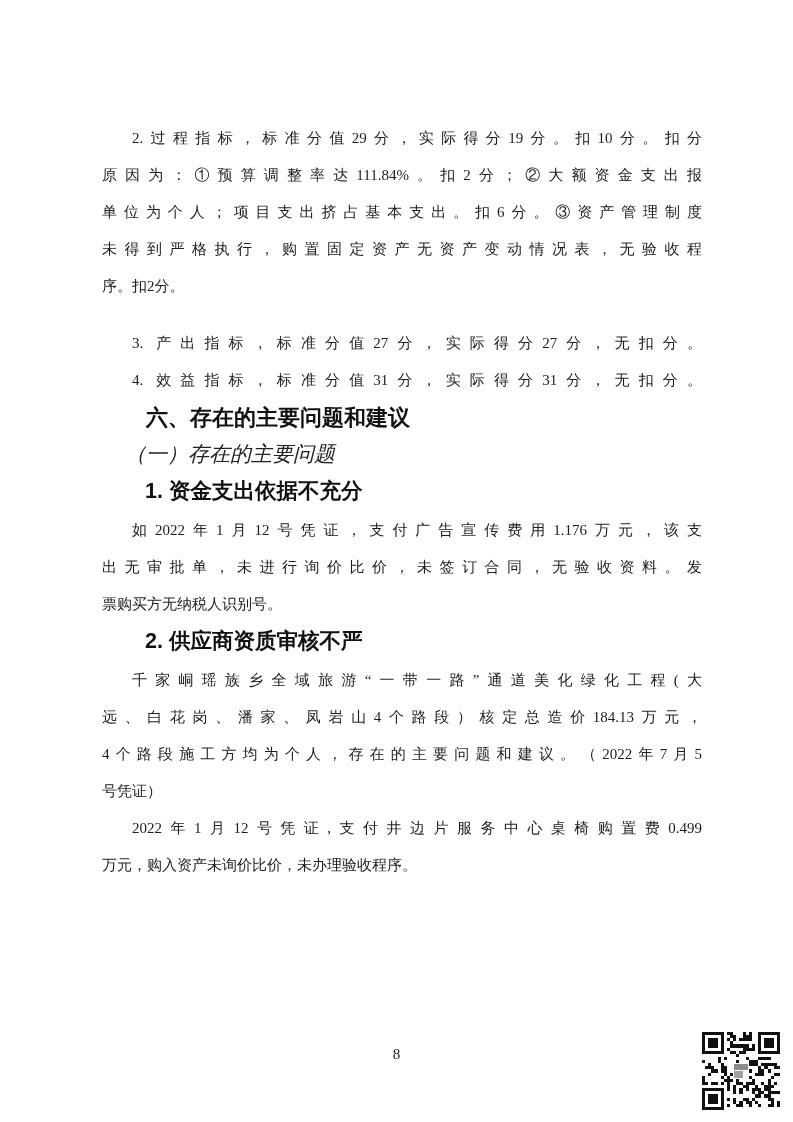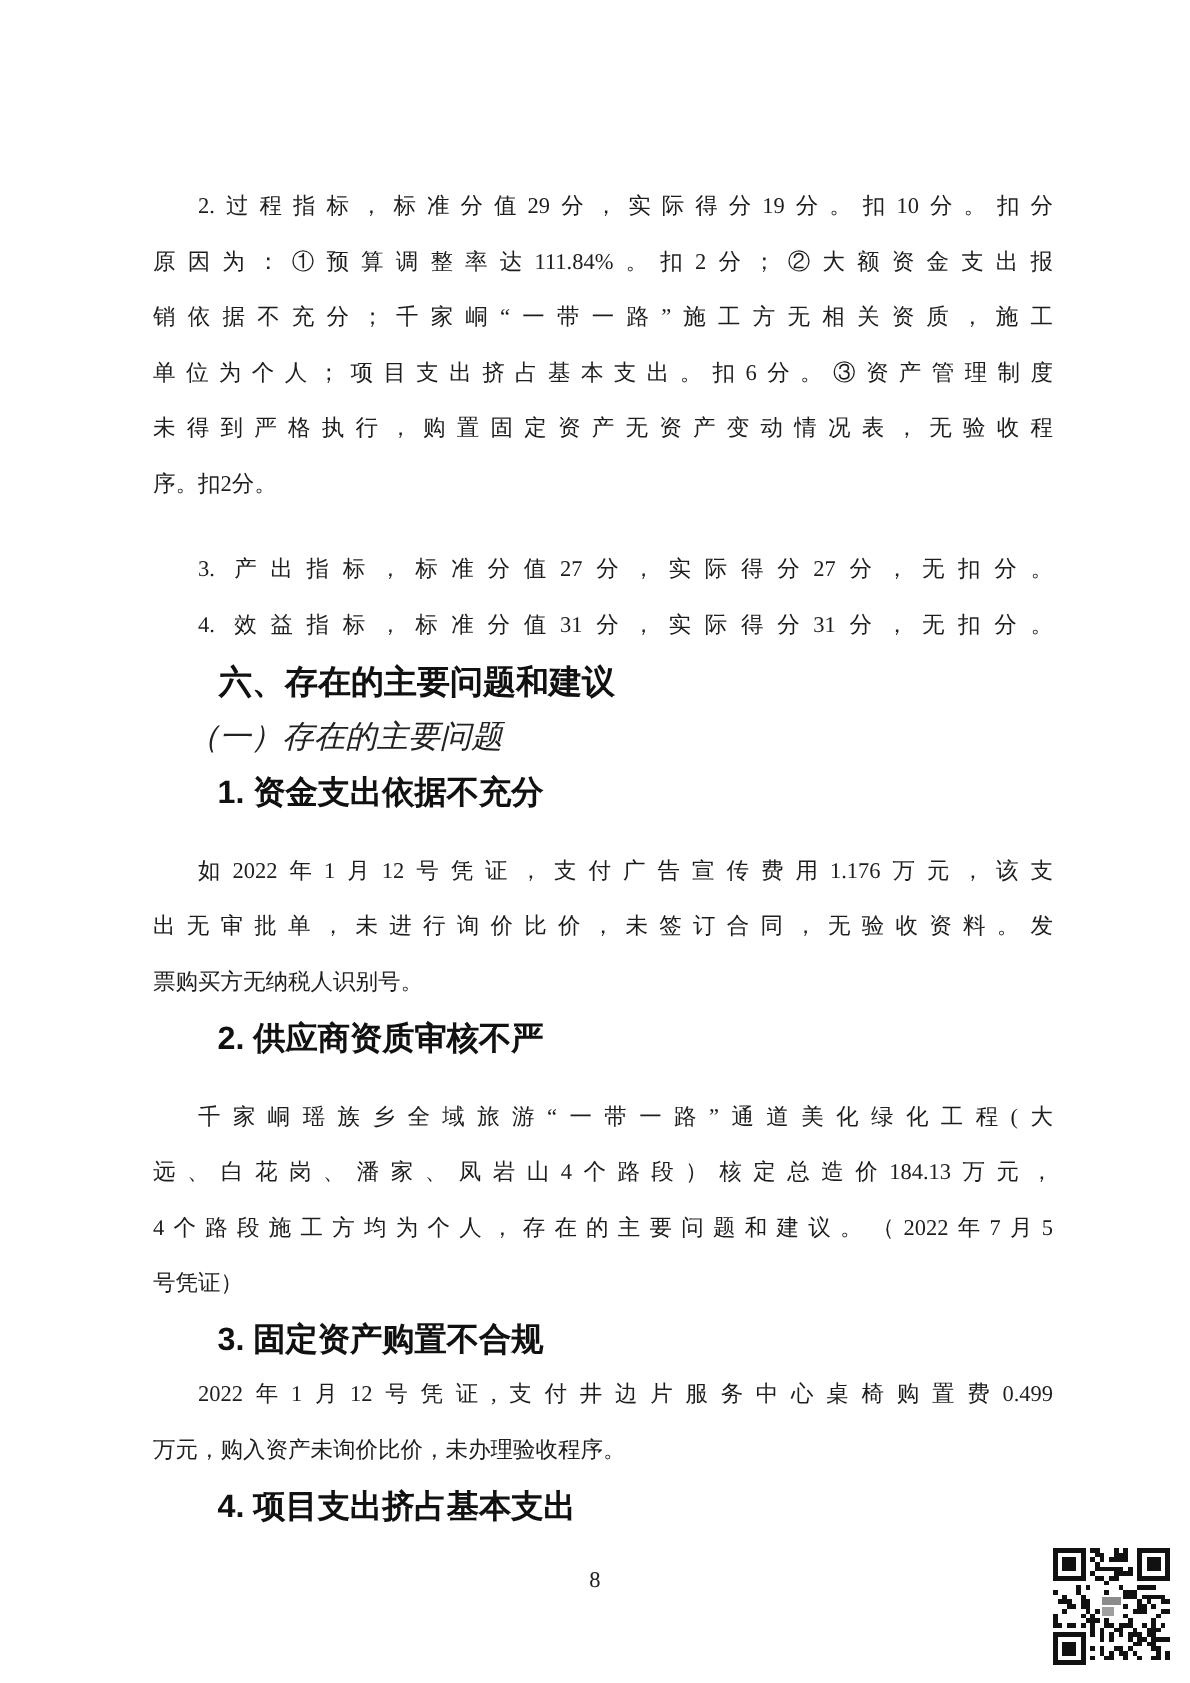--- a/index.html
+++ b/index.html
@@ -19,21 +19,21 @@
     font-family:"Liberation Serif","DejaVu Serif",serif;
     font-size:15px;
     line-height:37px;
     color:#1d1d1d;
     text-align:justify;
     text-justify:inter-character;
   }
   .j  { text-align-last:justify; }
   .ind  { text-indent:2em; }
   .mt4 { margin-top:20px; }
-  .mt2 { margin-top:16px; }
+  .mt2 { margin-top:2px; }
   .h1 {
     font-family:"Liberation Sans","DejaVu Sans",sans-serif;
     font-weight:700;
     font-size:22px;
     color:#111111;
     text-align:right; text-align-last:left;
   }
   .h2 {
     font-family:"Liberation Serif","DejaVu Serif",serif;
     font-style:italic;
@@ -64,21 +64,20 @@
   }
 </style>
 </head>
 <body>
 
 <div class="page">
 
   <main class="content">
     <div class="ln j ind">2.过程指标，标准分值29分，实际得分19分。扣10分。扣分</div>
     <div class="ln j">原因为：①预算调整率达111.84%。扣2分；②大额资金支出报</div>
-    <div class="ln j">销依据不充分；千家峒“一带一路”施工方无相关资质，施工</div>
     <div class="ln j">单位为个人；项目支出挤占基本支出。扣6分。③资产管理制度</div>
     <div class="ln j">未得到严格执行，购置固定资产无资产变动情况表，无验收程</div>
     <div class="ln">序。扣2分。</div>
 
     <div class="ln j ind mt4">3. 产出指标，标准分值27分，实际得分27分，无扣分。</div>
     <div class="ln j ind">4. 效益指标，标准分值31分，实际得分31分，无扣分。</div>
 
     <div class="ln h1 ind">六、存在的主要问题和建议</div>
     <div class="ln h2">（一）存在的主要问题</div>
     <div class="ln h3 ind">1. 资金支出依据不充分</div>
@@ -87,26 +86,24 @@
     <div class="ln j">出无审批单，未进行询价比价，未签订合同，无验收资料。发</div>
     <div class="ln">票购买方无纳税人识别号。</div>
 
     <div class="ln h3 ind">2. 供应商资质审核不严</div>
 
     <div class="ln j ind mt2">千家峒瑶族乡全域旅游“一带一路”通道美化绿化工程(大</div>
     <div class="ln j">远、白花岗、潘家、凤岩山4个路段）核定总造价184.13万元，</div>
     <div class="ln j">4个路段施工方均为个人，存在的主要问题和建议。（2022年7月5</div>
     <div class="ln">号凭证）</div>
 
-    <div class="ln h3 ind">3. 固定资产购置不合规</div>
 
     <div class="ln j ind">2022年1月12号凭证,支付井边片服务中心桌椅购置费0.499</div>
     <div class="ln">万元，购入资产未询价比价，未办理验收程序。</div>
 
-    <div class="ln h3 ind">4. 项目支出挤占基本支出</div>
   </main>
 
   <div class="pagenum">8</div>
 
   <div class="qr"><svg width="78" height="78" viewBox="0 0 78 78" shape-rendering="crispEdges">
         <rect x="24.96" y="0.00" width="3.12" height="3.12" fill="#111111"></rect>
         <rect x="28.08" y="0.00" width="3.12" height="3.12" fill="#111111"></rect>
         <rect x="40.56" y="0.00" width="3.12" height="3.12" fill="#111111"></rect>
         <rect x="46.80" y="0.00" width="3.12" height="3.12" fill="#111111"></rect>
         <rect x="28.08" y="3.12" width="3.12" height="3.12" fill="#111111"></rect>

